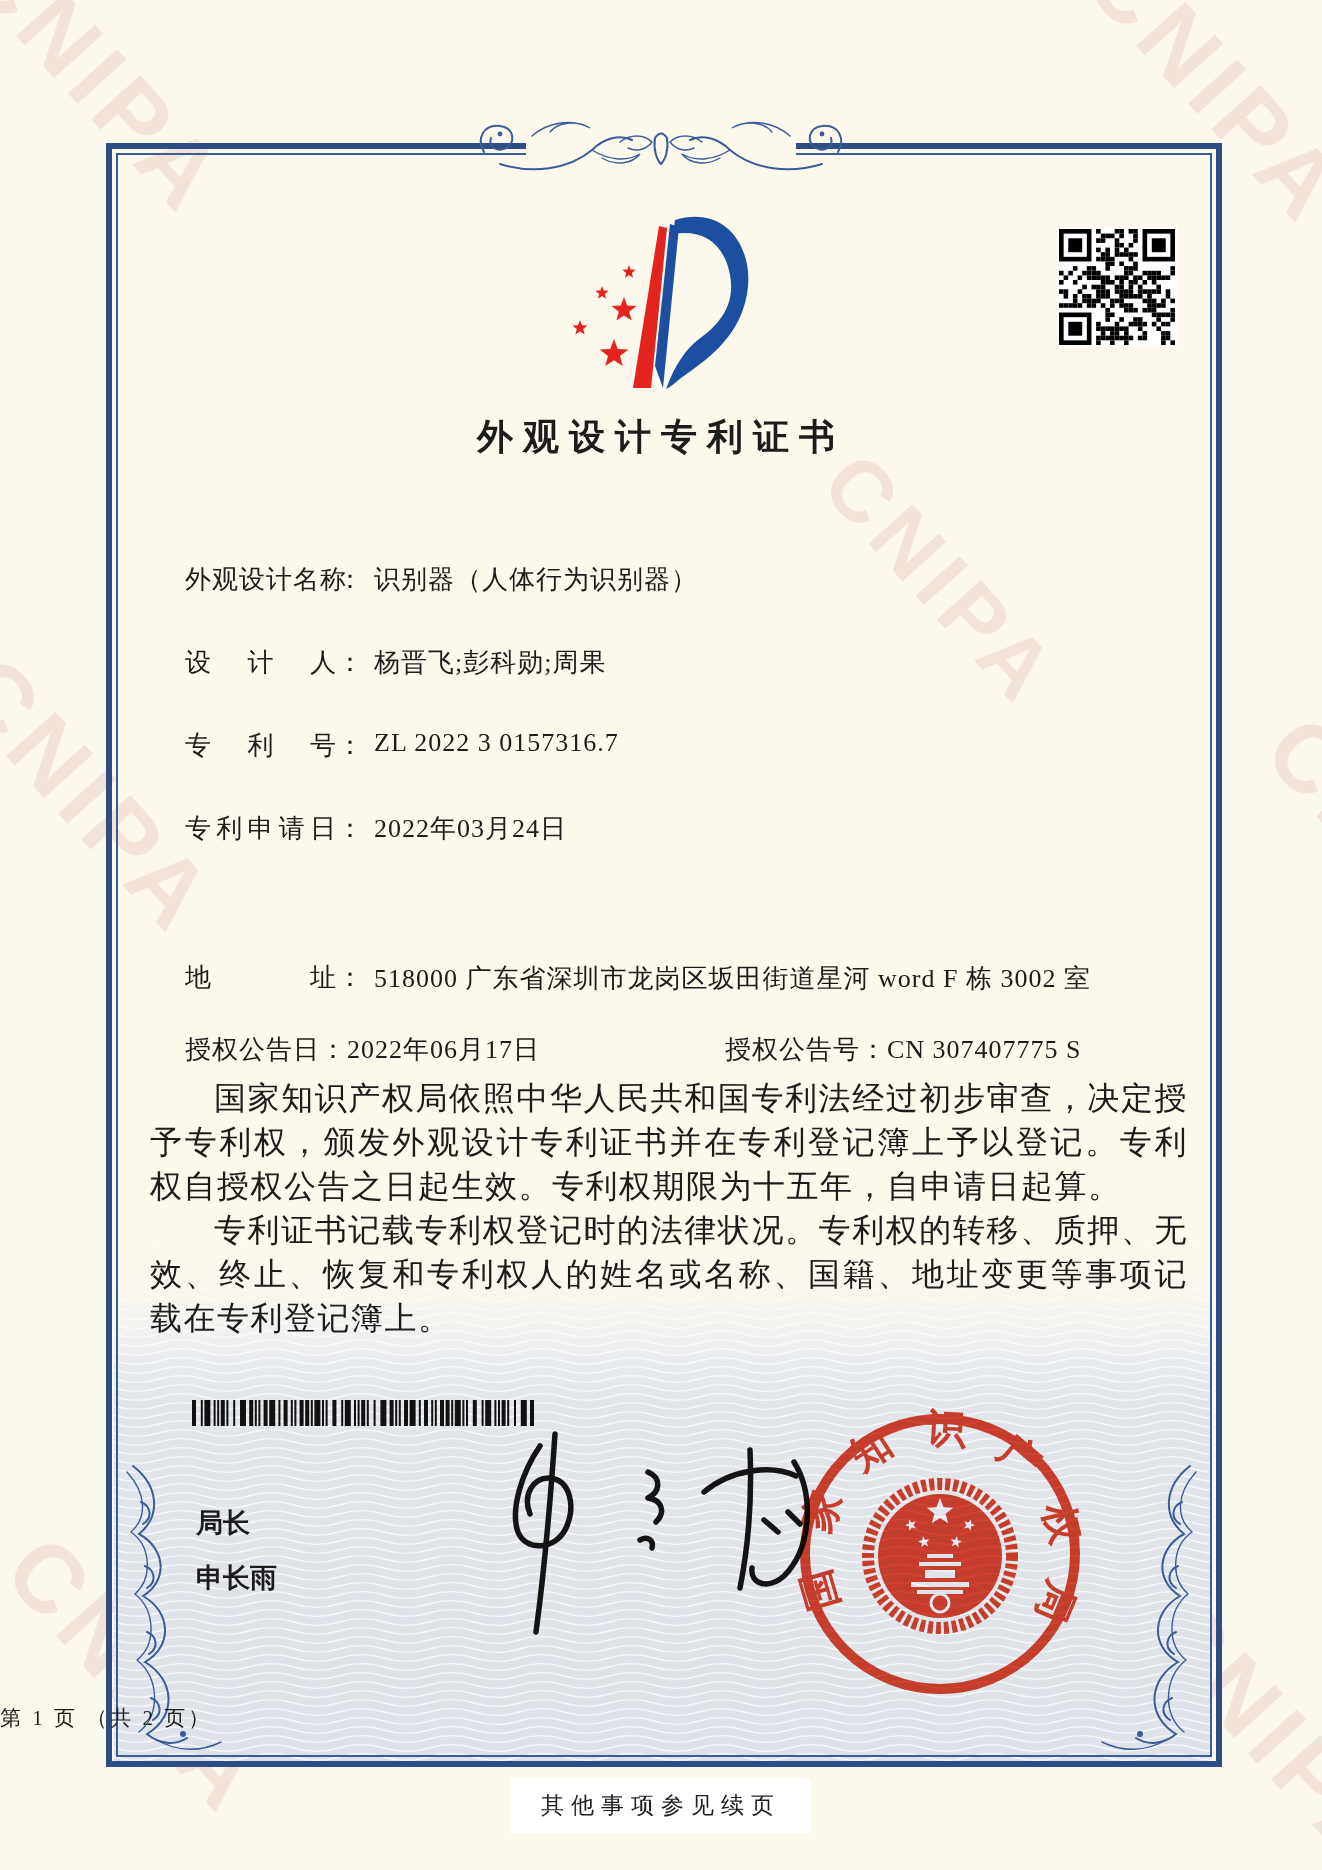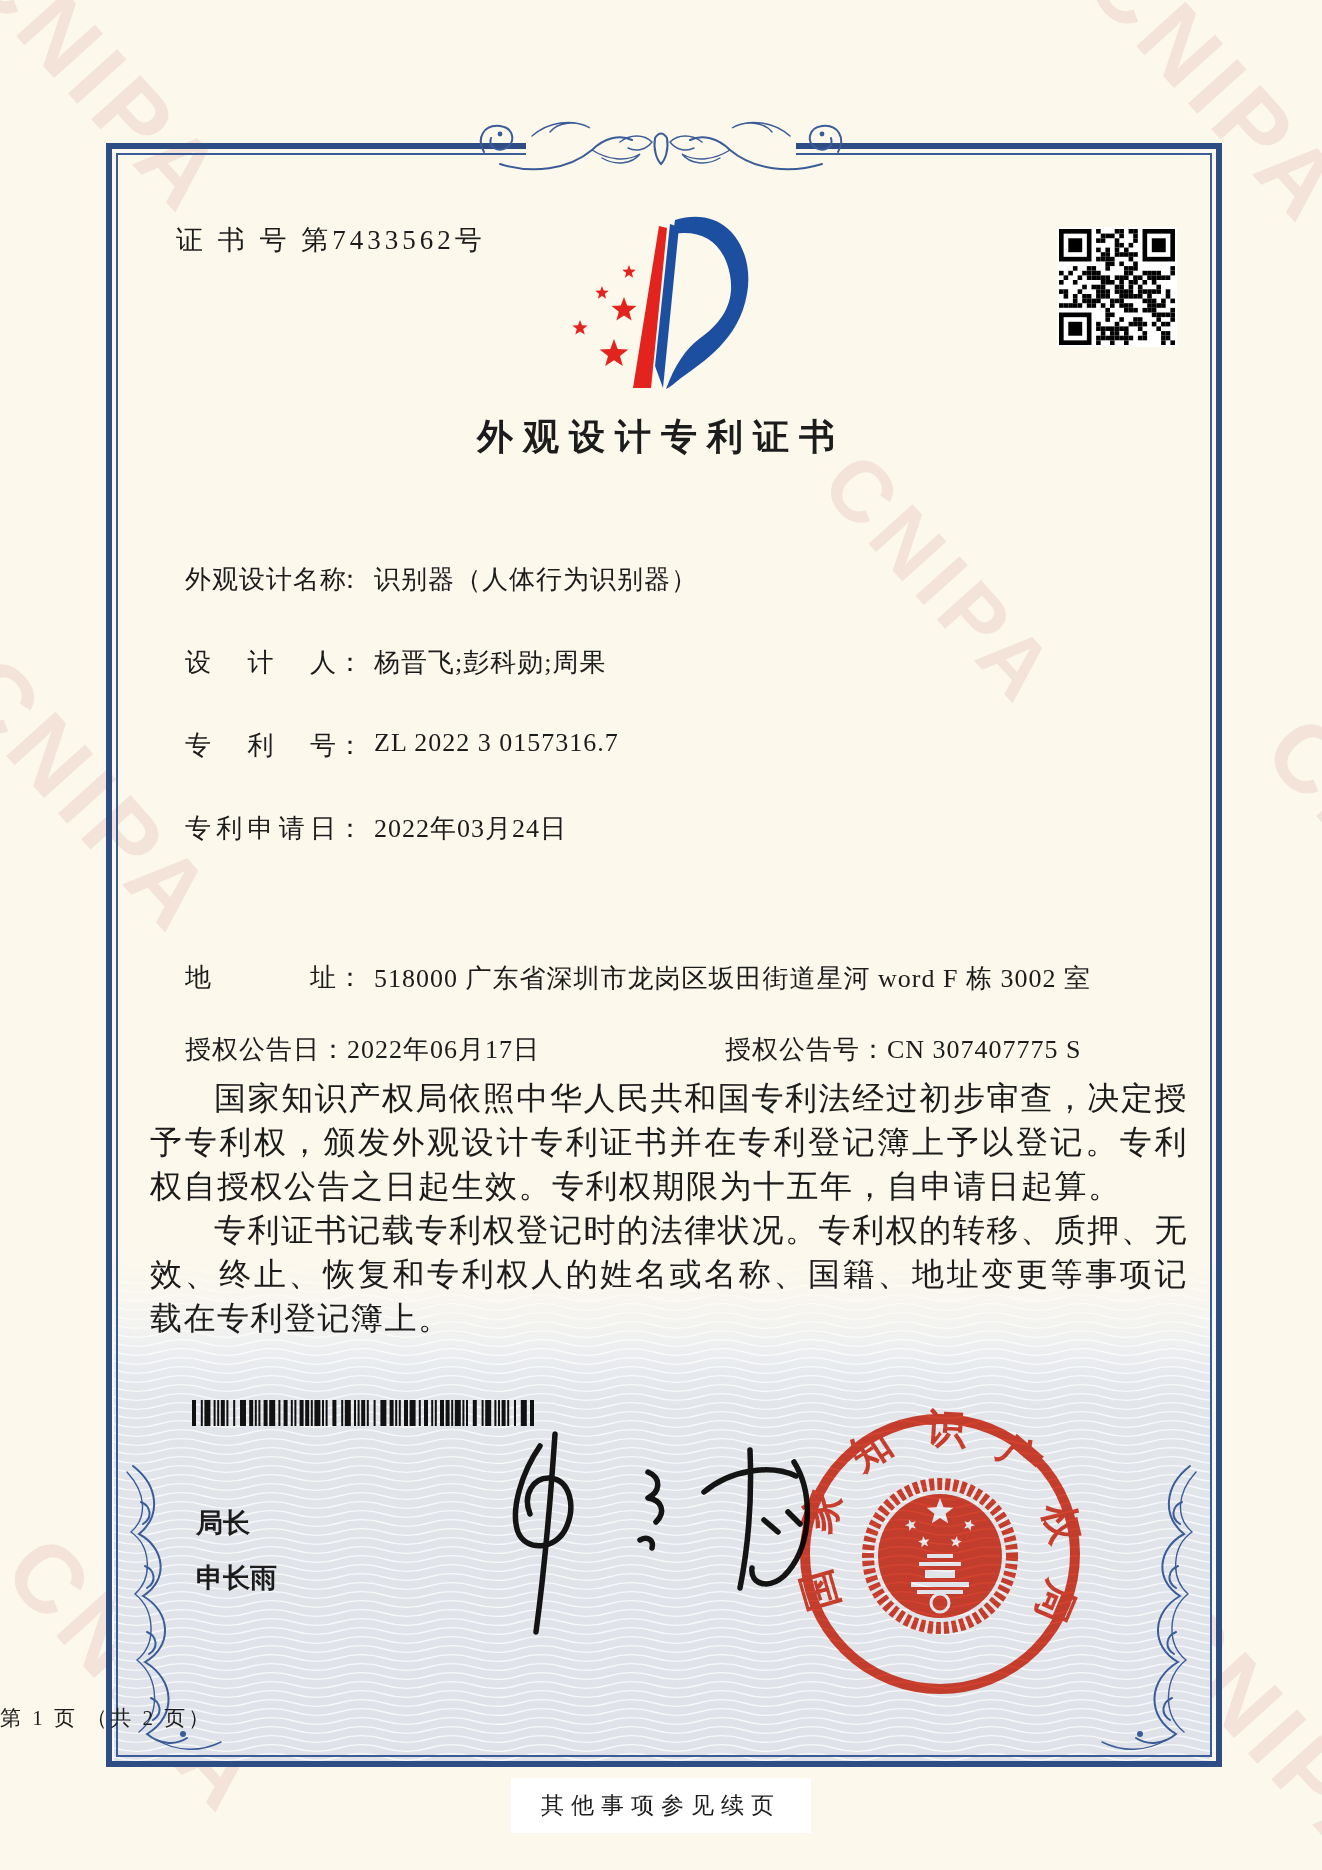--- a/index.html
+++ b/index.html
@@ -187,21 +187,20 @@
     <path class="orn" d="M16,4 C42,24 44,54 22,72 C48,86 52,118 26,134 C54,150 56,184 28,200 C58,218 60,254 30,272 C42,282 58,284 70,276"></path>
     <path class="orn" style="stroke-width:1.4" d="M10,10 C30,32 30,56 14,70 C34,84 36,116 18,132 C38,148 40,182 20,198 C42,216 44,252 22,270"></path>
     <path class="orn" d="M24,40 C34,44 36,56 26,62"></path>
     <path class="orn" d="M28,104 C38,108 40,120 30,126"></path>
     <path class="orn" d="M30,170 C40,174 42,186 32,192"></path>
     <path class="orn" d="M34,236 C44,240 46,252 36,258"></path>
     <circle cx="66" cy="272" r="3" fill="#3a5c98"></circle>
     <path class="orn" style="stroke-width:1.4" d="M40,278 C60,290 84,290 104,280"></path>
   </svg>
 
-  <div id="cert-no">证 书 号 第7433562号</div>
 
   <svg id="logo" viewBox="0 0 198 198">
     <polygon class="bluef" points="107,26 116,29 100,190 92,168"></polygon>
     <path class="bluef" d="M112,22 C164,6 192,52 184,96 C176,142 140,164 118,180 C112,185 107,189 103,191 C112,167 122,152 136,141 C160,124 172,104 167,77 C161,45 140,31 110,36 Z"></path>
     <polygon class="redf" points="96,28 104,30 88,190 70,190"></polygon>
     <polygon class="redf" points="66.0,67.0 67.7,71.6 72.7,71.8 68.8,74.9 70.1,79.7 66.0,76.9 61.9,79.7 63.2,74.9 59.3,71.8 64.3,71.6"></polygon>
     <polygon class="redf" points="39.0,88.0 40.7,92.6 45.7,92.8 41.8,95.9 43.1,100.7 39.0,97.9 34.9,100.7 36.2,95.9 32.3,92.8 37.3,92.6"></polygon>
     <polygon class="redf" points="61.0,99.0 64.2,107.6 73.4,108.0 66.2,113.7 68.6,122.5 61.0,117.5 53.4,122.5 55.8,113.7 48.6,108.0 57.8,107.6"></polygon>
     <polygon class="redf" points="17.0,122.0 19.0,127.3 24.6,127.5 20.2,131.0 21.7,136.5 17.0,133.4 12.3,136.5 13.8,131.0 9.4,127.5 15.0,127.3"></polygon>
     <polygon class="redf" points="51.0,141.0 54.7,150.9 65.3,151.4 57.0,157.9 59.8,168.1 51.0,162.3 42.2,168.1 45.0,157.9 36.7,151.4 47.3,150.9"></polygon>

